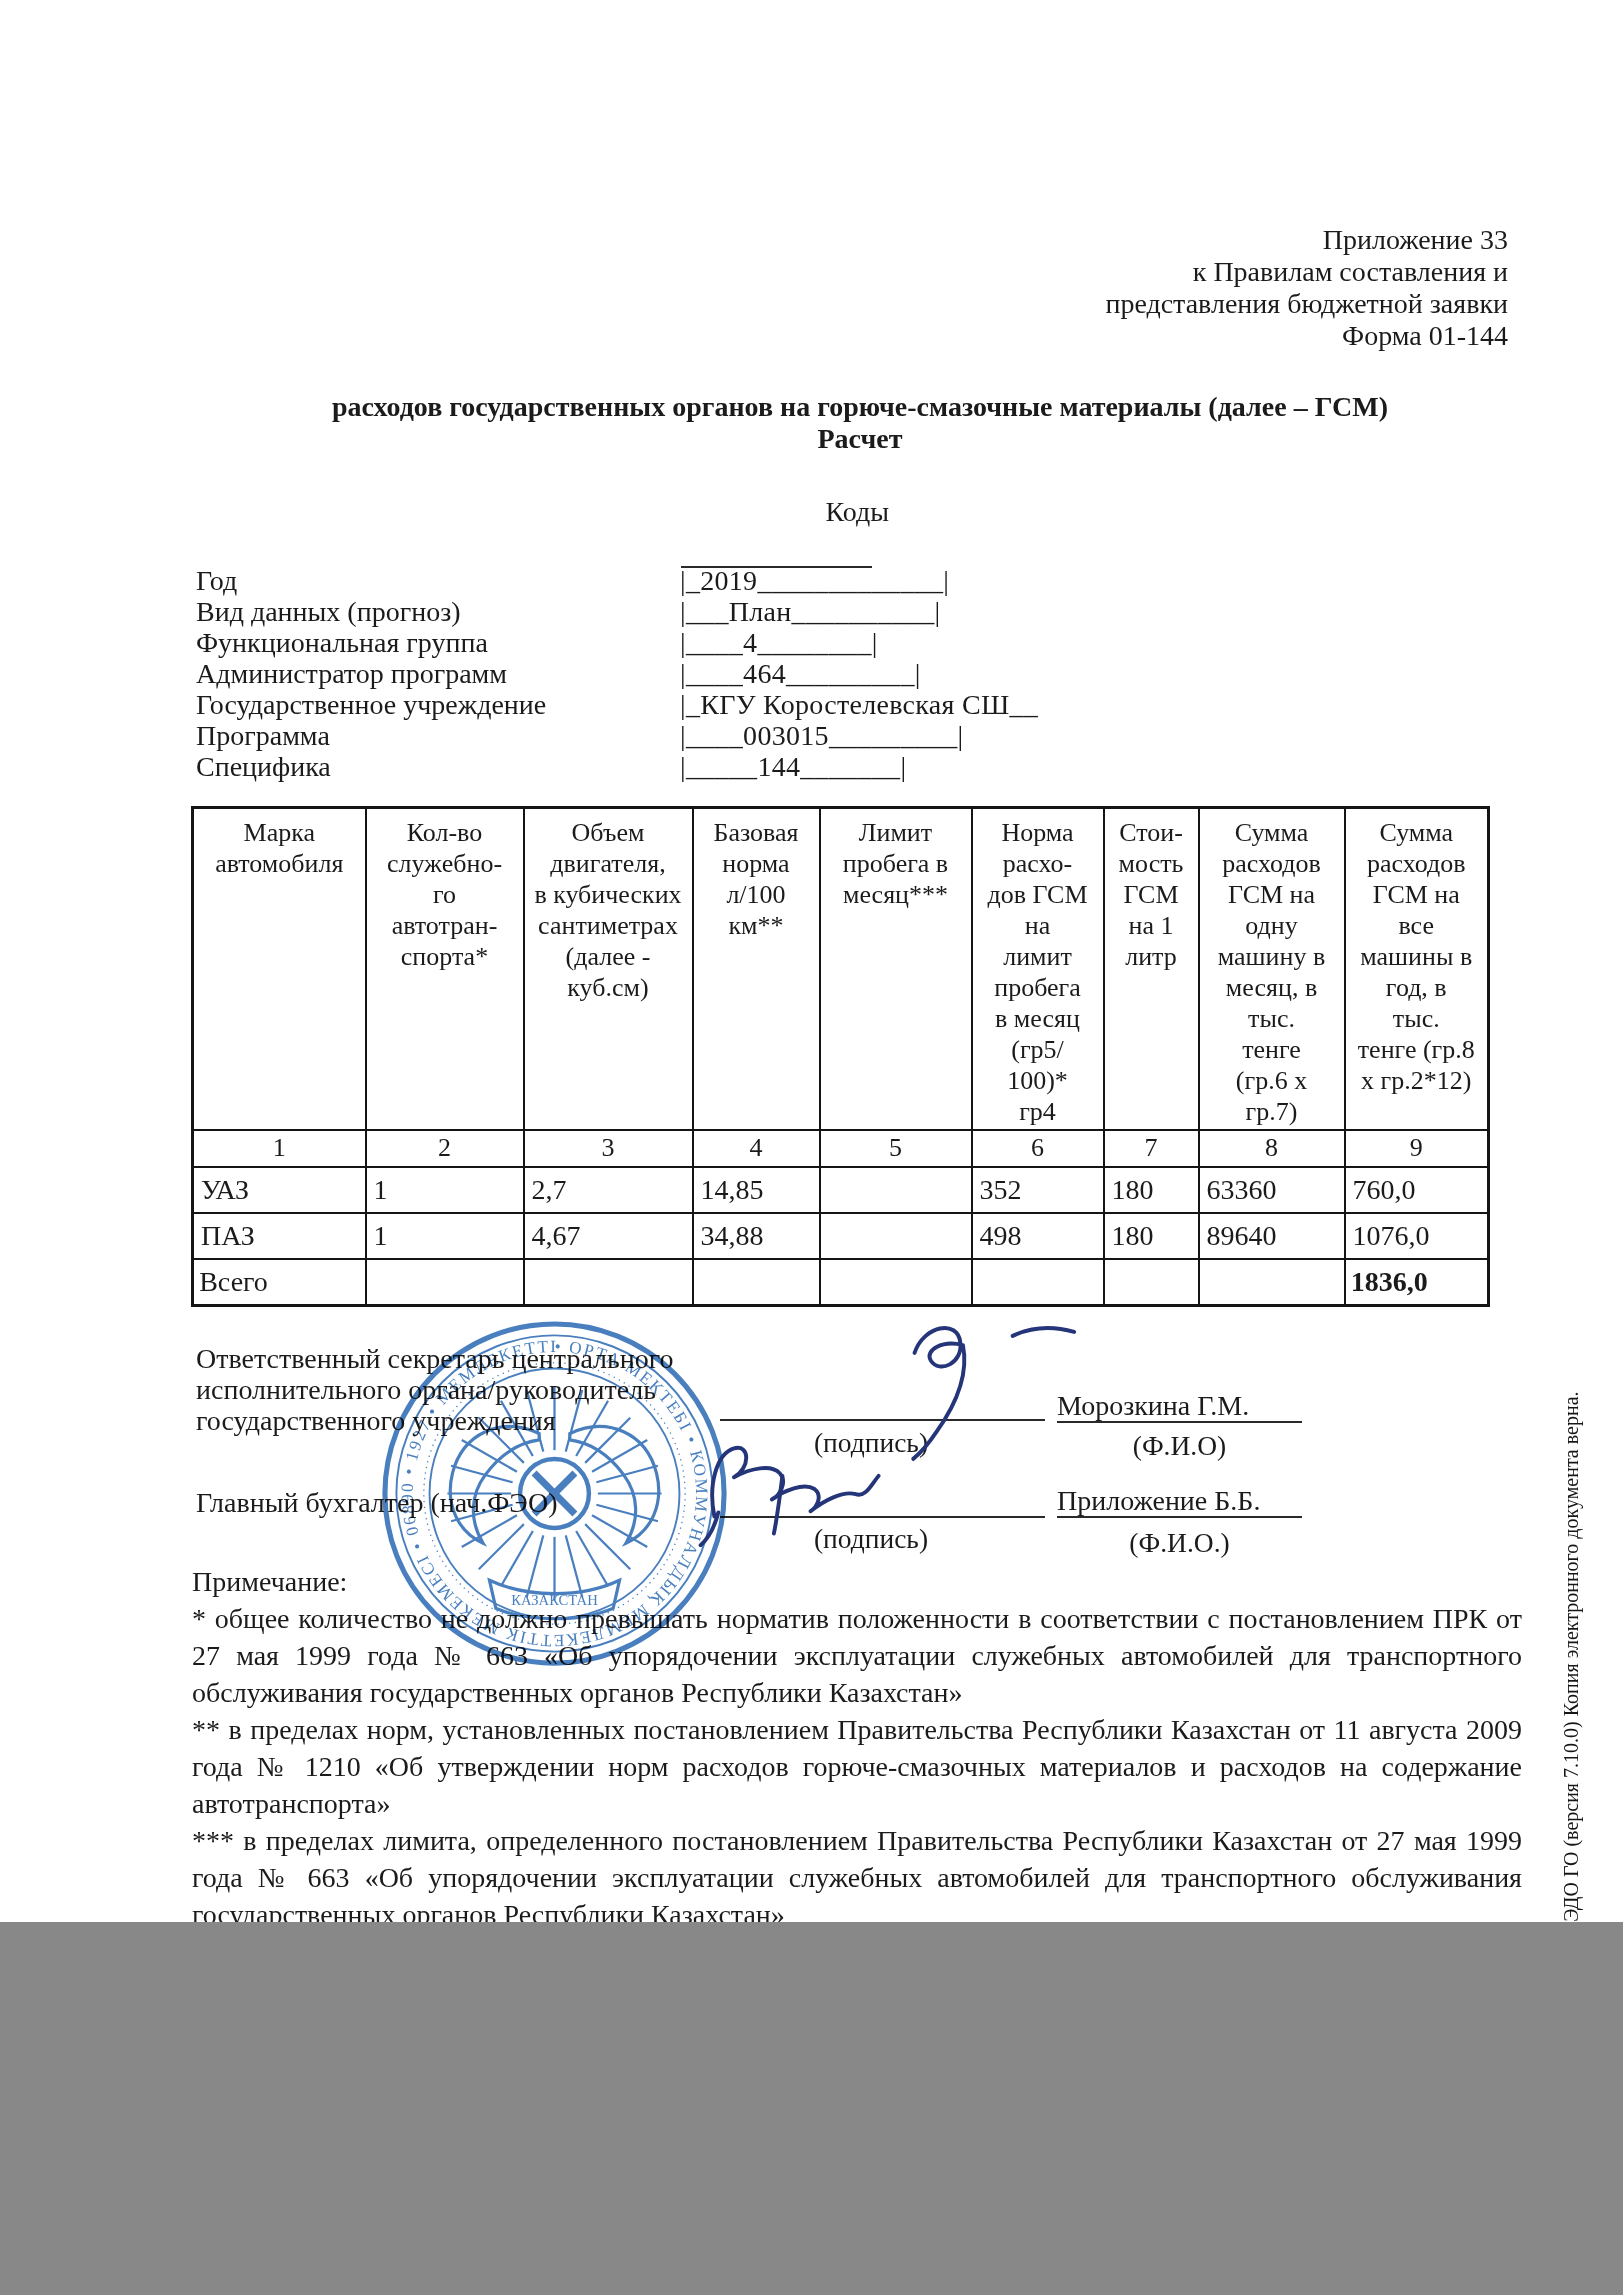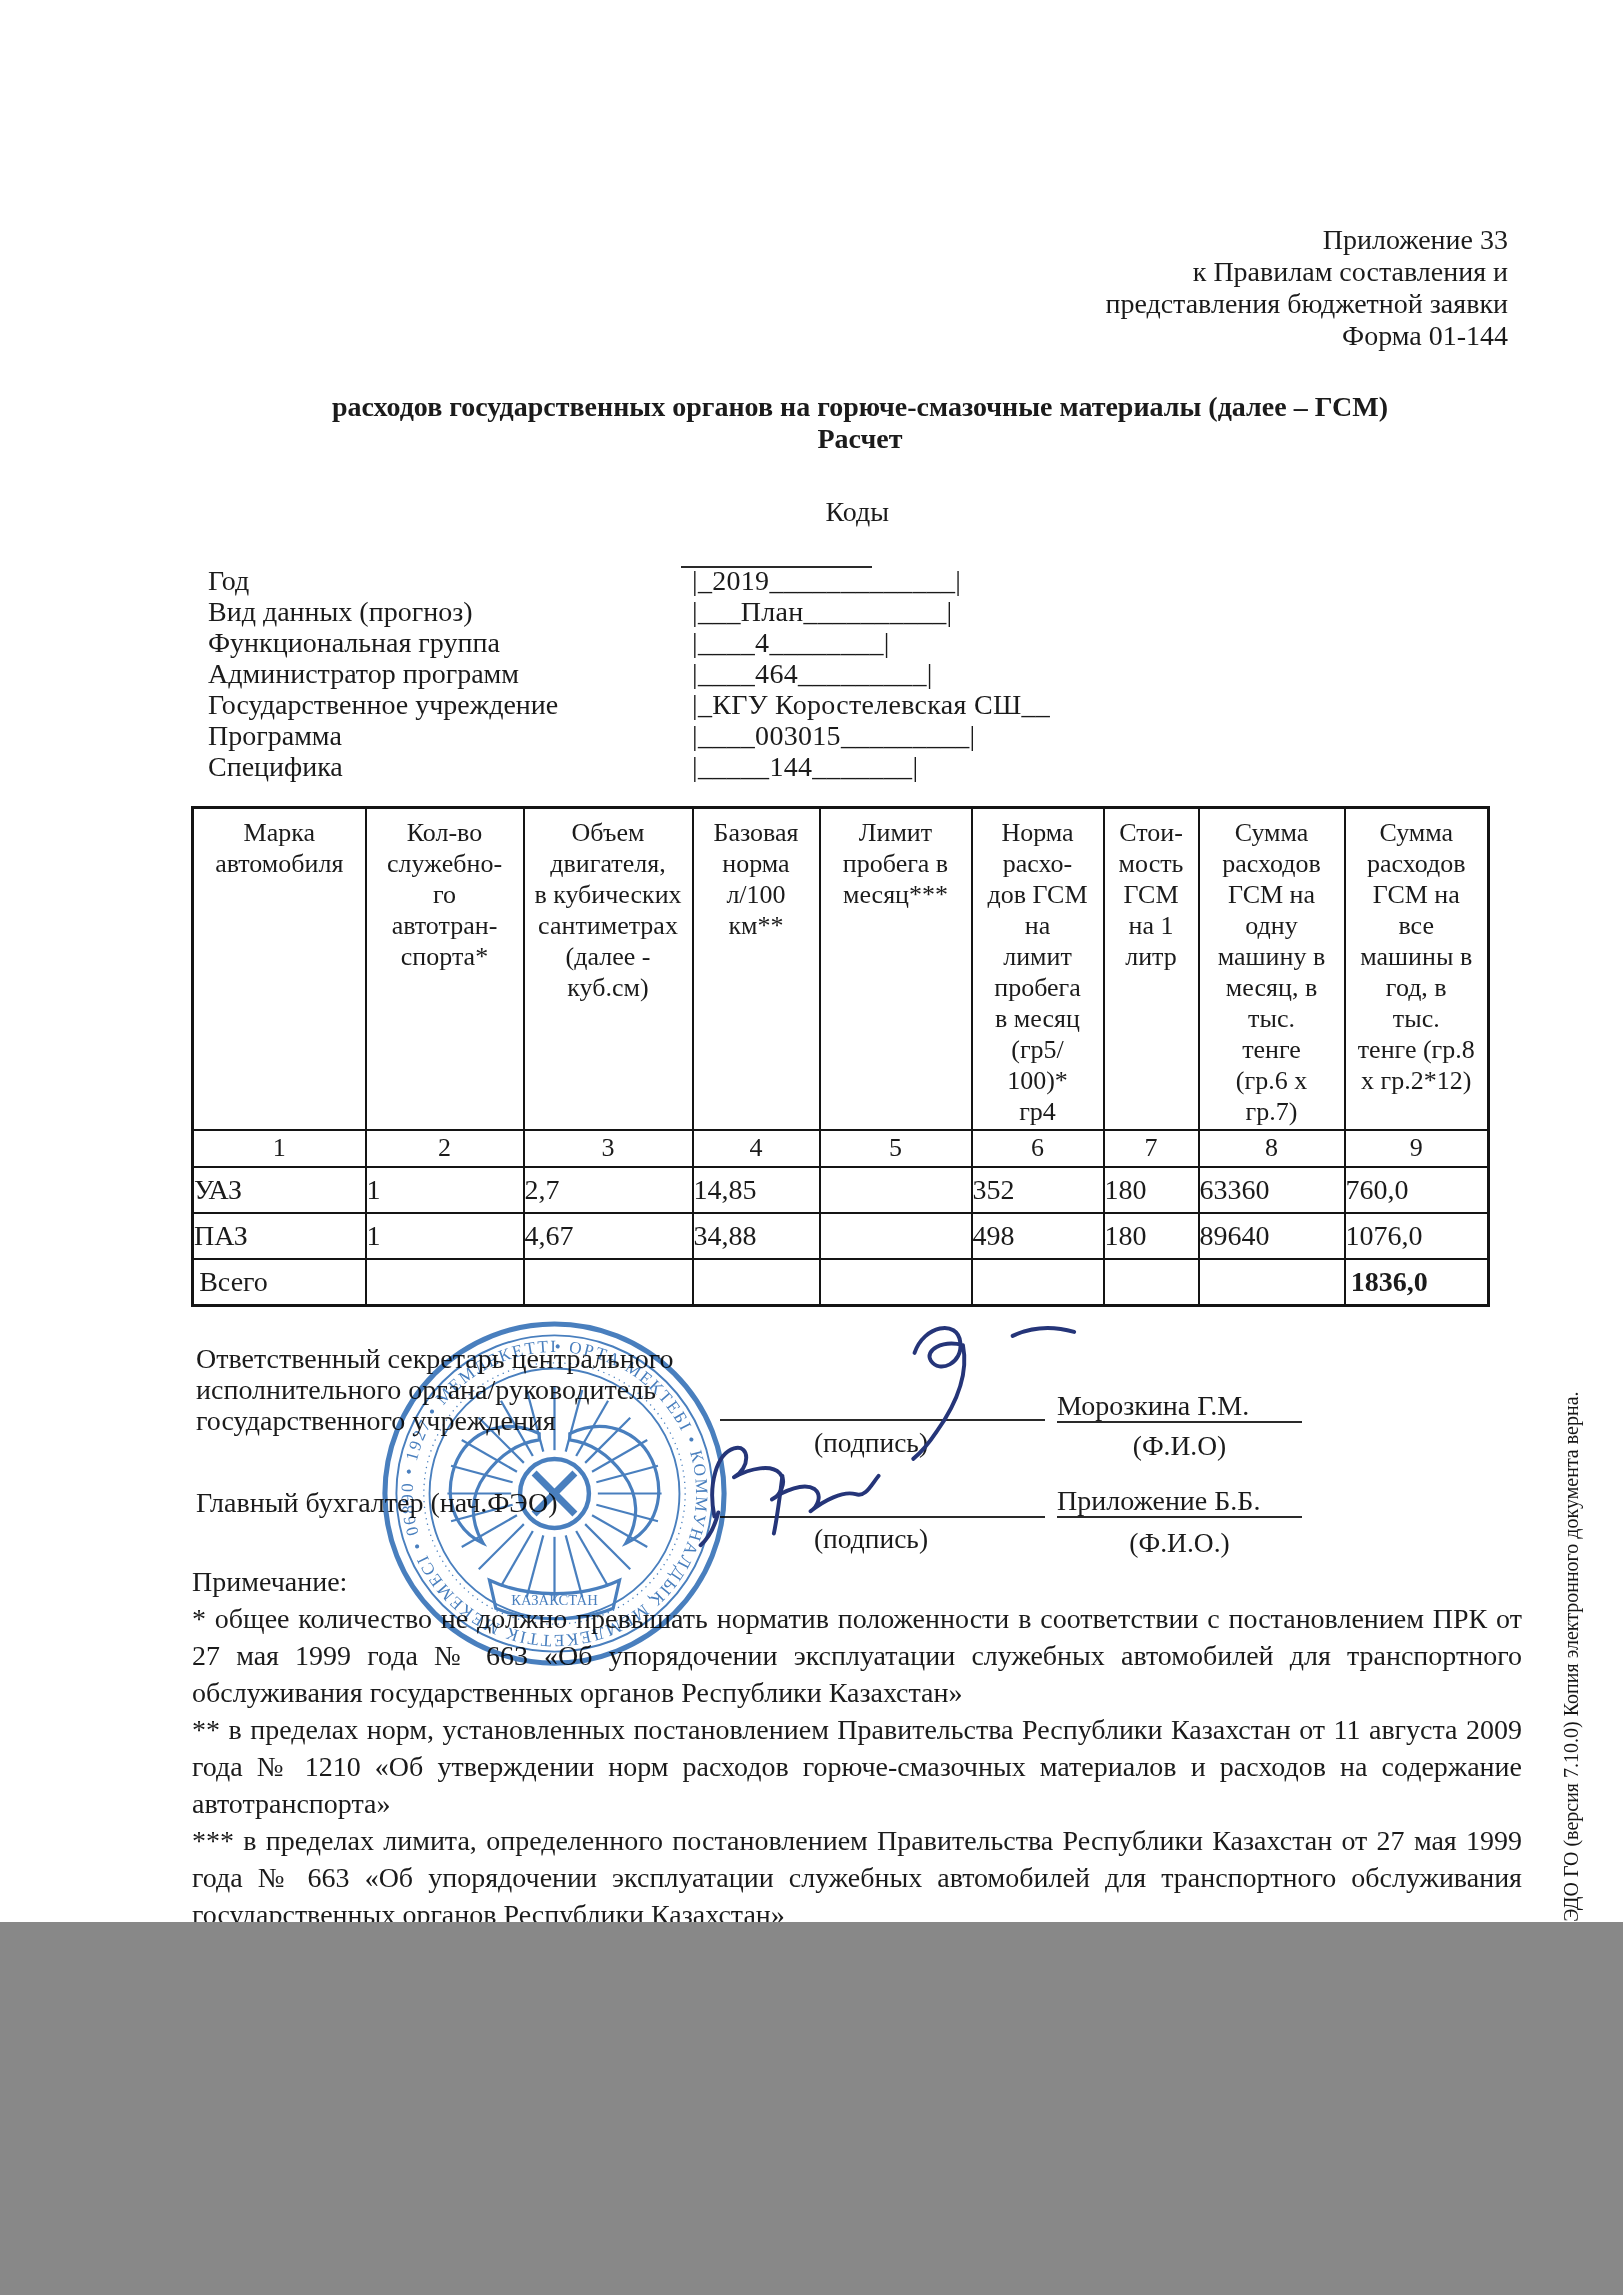--- a/index.html
+++ b/index.html
@@ -6,34 +6,34 @@
   .page{
     position:relative;width:1623px;height:1922px;background:#ffffff;
     font-family:"Liberation Serif","DejaVu Serif",serif;color:#1b1b1b;
     overflow:hidden;
   }
   .abs{position:absolute;}
   .hdr{top:224px;right:115px;text-align:right;font-size:28px;line-height:32px;}
   .title{left:196px;width:1328px;top:391px;text-align:center;font-weight:bold;font-size:28px;line-height:32px;}
   .kody{left:667px;width:222px;top:496px;text-align:right;font-size:28px;}
   .codes-topline{left:681px;top:550px;width:191px;height:15.7px;border-bottom:2px solid #2a2a2a;}
-  .fields{left:208px;top:565px;width:1112px;}
+  .fields{left:196px;top:565px;width:1112px;}
   .frow{position:relative;height:31px;font-size:28px;line-height:31px;white-space:nowrap;}
   .fval{position:absolute;left:484px;top:0;letter-spacing:0.3px;}
   table.main{
     position:absolute;left:191px;top:806px;width:1297px;
     border-collapse:collapse;table-layout:fixed;border:3.3px solid #141414;
   }
   table.main td,table.main th{border:2.6px solid #141414;overflow:hidden;}
   th.hcell{
     font-weight:normal;font-size:26px;line-height:31px;vertical-align:top;
     text-align:center;padding:7.9px 2px 0 2px;white-space:pre-line;height:312px;
   }
   tr.numrow td{height:35px;text-align:center;font-size:26px;padding:0;}
-  tr.datarow td{height:44px;text-align:left;font-size:28px;padding:0 0 0 0;vertical-align:middle;}
+  tr.datarow td{height:44px;text-align:left;font-size:28px;padding:0 0 0 7px;vertical-align:middle;}
   tr.totalrow td{height:44px;text-align:left;font-size:28px;padding:0 0 0 5.2px;vertical-align:middle;}
   .total-val{font-weight:bold;font-size:29.4px;}
   .siglabel{left:196px;top:1343px;font-size:28px;line-height:31px;white-space:pre-line;}
   .gblabel{left:196px;top:1487px;font-size:28px;}
   .sline{height:0;border-bottom:2px solid #2a2a2a;width:325px;left:720px;}
   .podpis{left:753px;width:236px;text-align:center;font-size:27.5px;}
   .namebox{left:1057px;width:245px;font-size:28px;height:31px;border-bottom:2px solid #2a2a2a;}
   .fio{left:1057px;width:245px;text-align:center;font-size:27.5px;}
   .notes{left:192px;top:1563px;width:1330px;font-size:28px;line-height:37px;}
   .notes .para{text-align:justify;}

